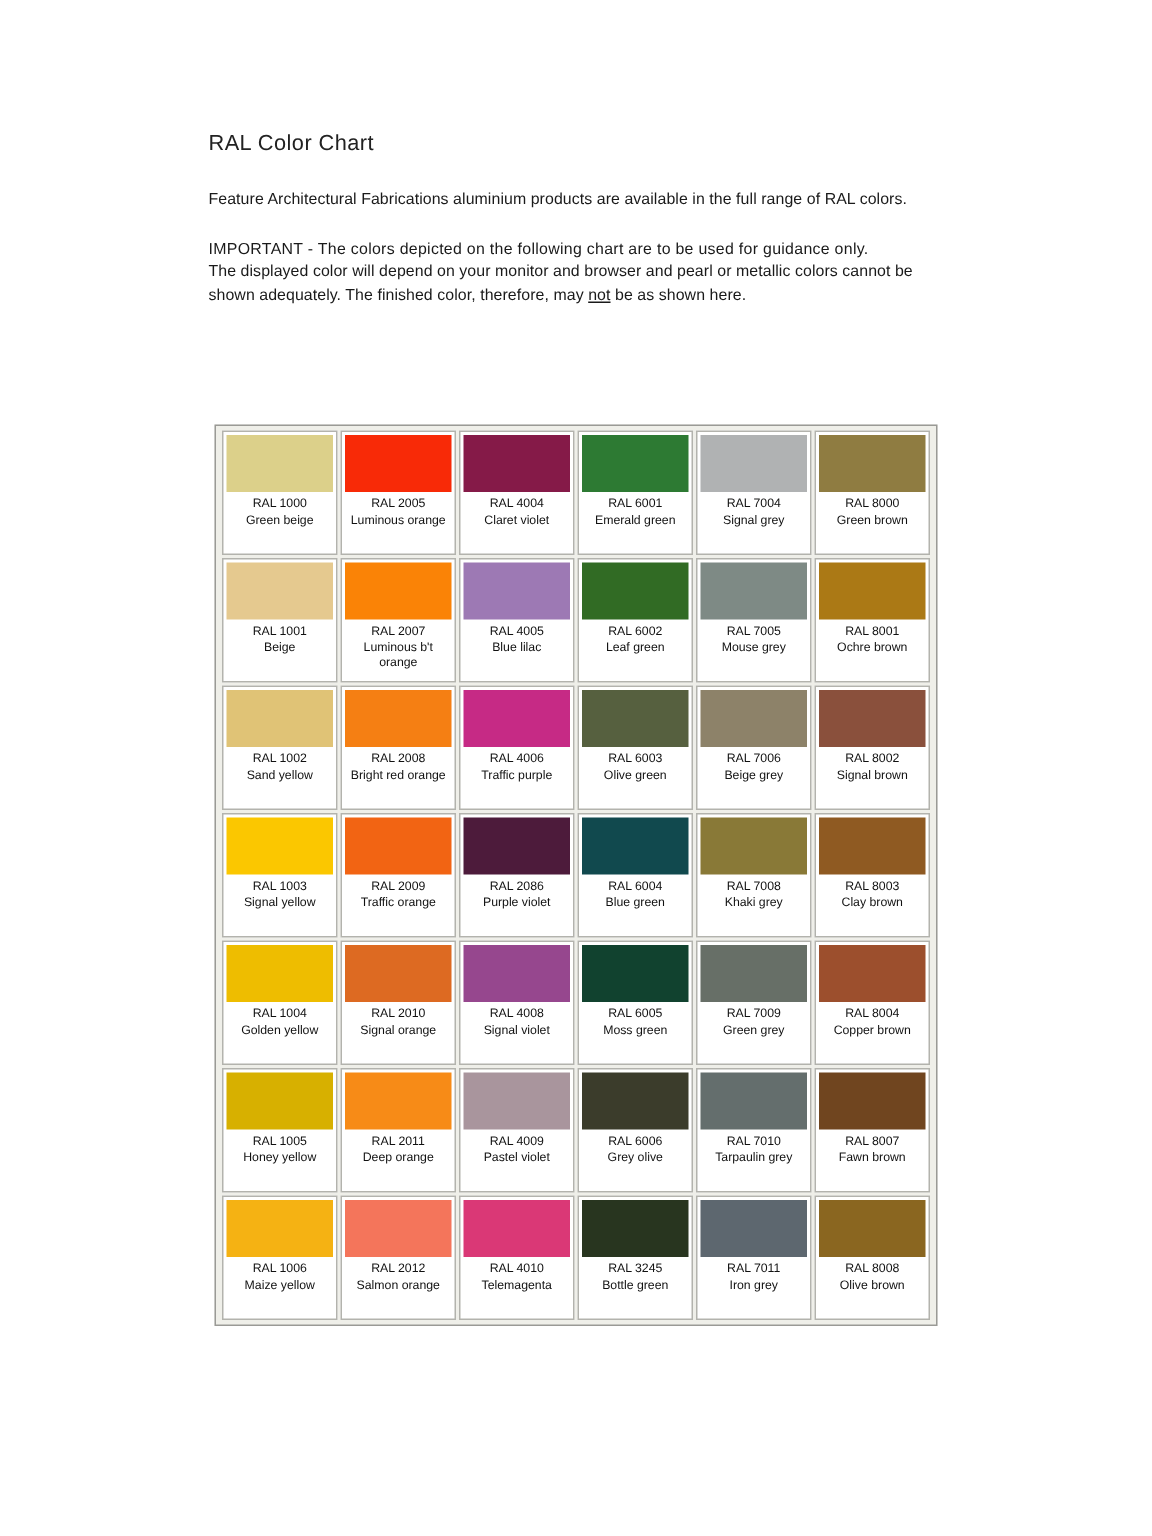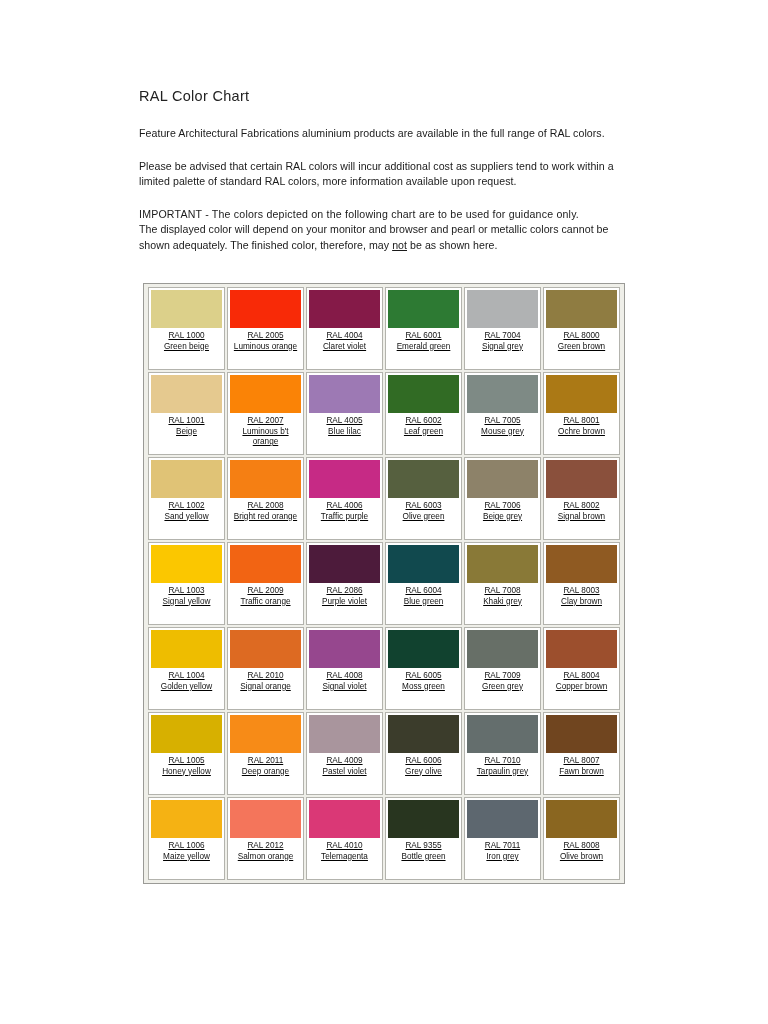--- a/index.html
+++ b/index.html
@@ -58,21 +58,20 @@
     width: 482px;
     border: 1px solid #9a9a96;
     background: #efefe9;
     padding: 3px;
     box-sizing: border-box;
   }
   .chart-grid {
     display: grid;
     grid-template-columns: repeat(6, 1fr);
     gap: 0px;
-    text-decoration: underline;
   }
   .col {
     display: flex;
     flex-direction: column;
     padding: 0 1px;
   }
   .swatch-cell {
     border: 1px solid #b3b3ad;
     background: #ffffff;
     box-sizing: border-box;
@@ -107,21 +106,20 @@
 </head>
 <body>
 
 <div class="page">
 
   <div class="content">
     <h1 class="doc-title">RAL Color Chart</h1>
 
     <p class="para">Feature Architectural Fabrications aluminium products are available in the full range of RAL colors.</p>
 
-    <p class="para">Please be advised that certain RAL colors will incur additional cost as suppliers tend to work within a limited palette of standard RAL colors, more information available upon request.</p>
 
     <p class="para tight"><span class="strong-lead">IMPORTANT -  The colors depicted on the following chart are to be used for guidance only.</span><br><span>The displayed color will depend on your monitor and browser and pearl or metallic colors cannot be shown adequately. The finished color, therefore, may </span><u>not</u><span> be as shown here.</span></p>
   </div>
 
   <div class="chart-frame">
     <div class="chart-grid">
         <div class="col">
           <div class="swatch-cell">
             <div class="swatch" style="background: rgb(220, 208, 138);"></div>
             <div class="swatch-label">
@@ -313,21 +311,21 @@
           <div class="swatch-cell">
             <div class="swatch" style="background: rgb(59, 60, 43);"></div>
             <div class="swatch-label">
               <span class="swatch-code">RAL 6006</span>
               <span class="swatch-name">Grey olive</span>
             </div>
           </div>
           <div class="swatch-cell">
             <div class="swatch" style="background: rgb(40, 53, 31);"></div>
             <div class="swatch-label">
-              <span class="swatch-code">RAL 9355</span>
+              <span class="swatch-code">RAL 3245</span>
               <span class="swatch-name">Bottle green</span>
             </div>
           </div>
         </div>
         <div class="col">
           <div class="swatch-cell">
             <div class="swatch" style="background: rgb(176, 178, 179);"></div>
             <div class="swatch-label">
               <span class="swatch-code">RAL 7004</span>
               <span class="swatch-name">Signal grey</span>

